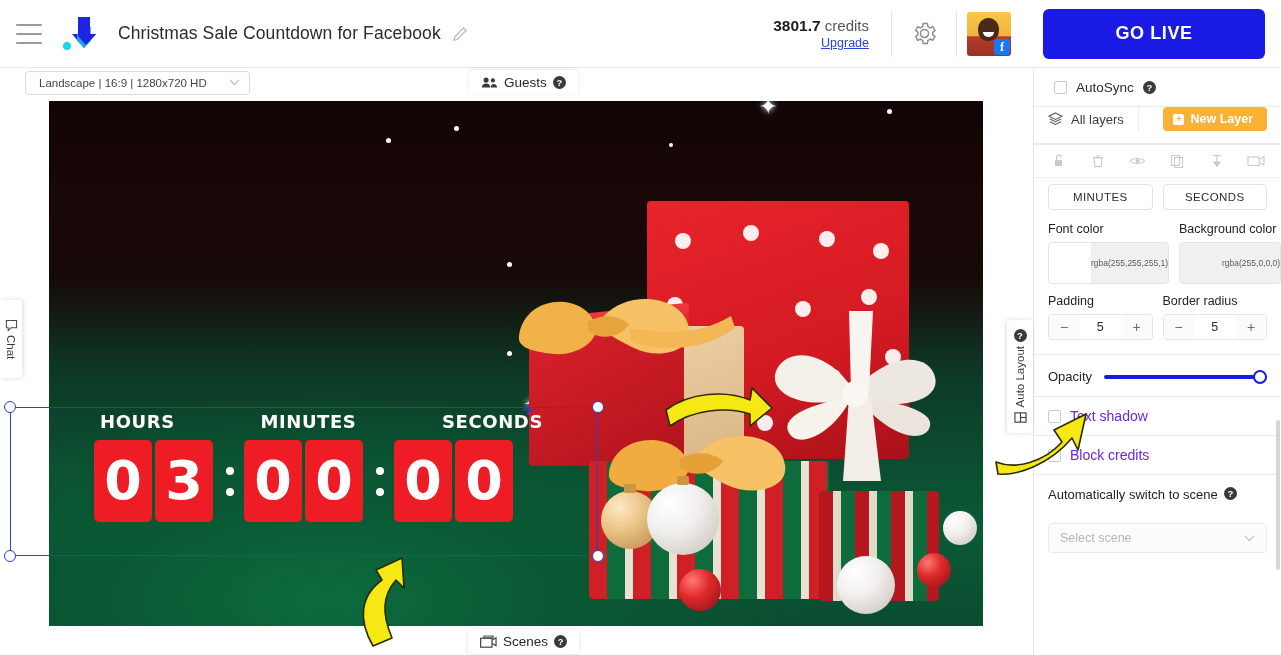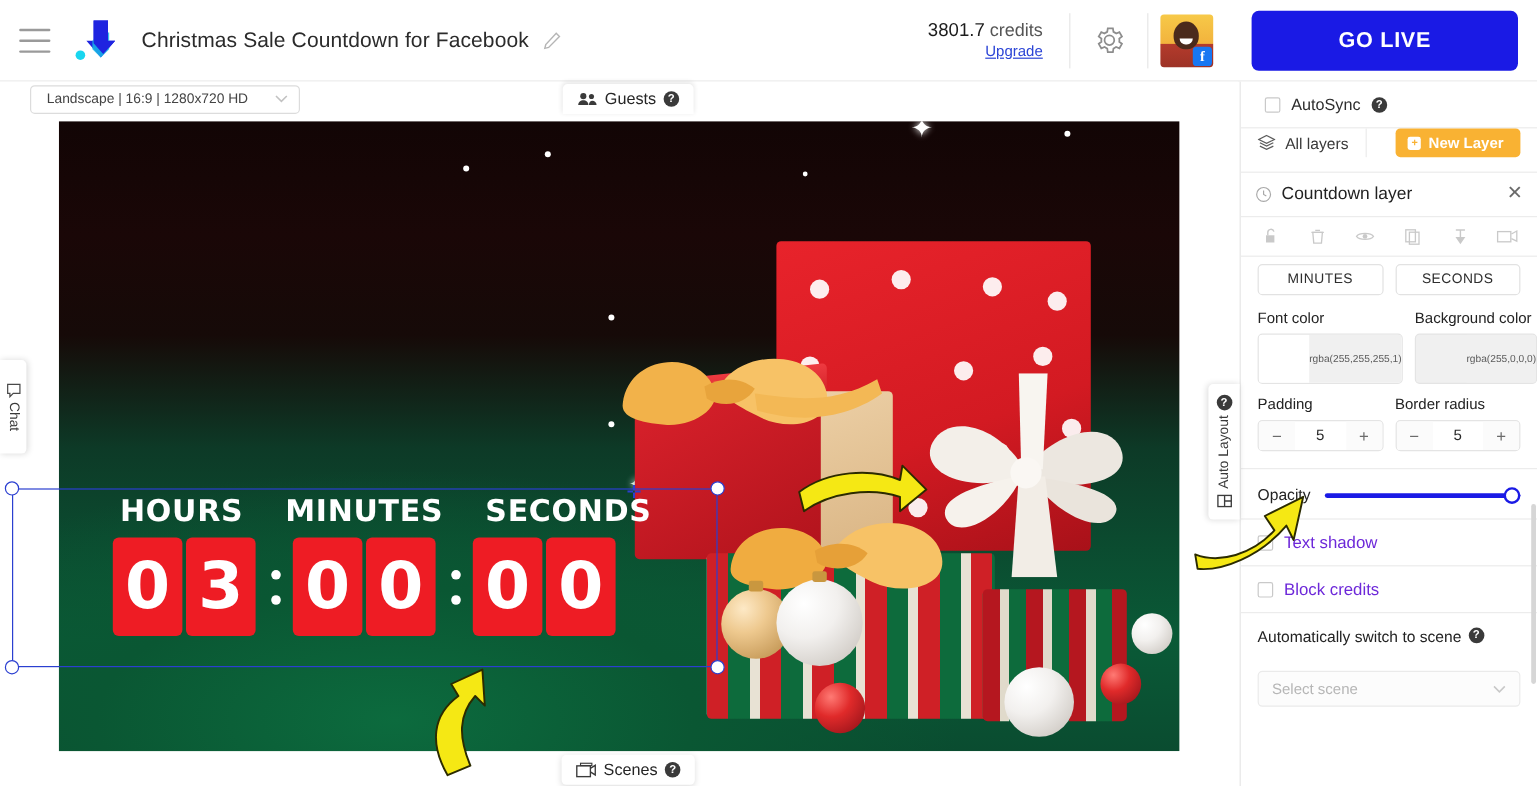--- a/index.html
+++ b/index.html
@@ -21,21 +21,21 @@
   .hamburger span { display:block; height:2px; background:#9a9a9a; border-radius:2px; }
   .logo { margin-left:18px; width:44px; height:40px; position:relative; }
   .logo svg { position:absolute; left:0; top:0; }
   .doc-title {
     margin-left:14px; font-size:17.5px; color:#2b2b2b; letter-spacing:0.1px; white-space:nowrap;
   }
   .edit-pencil { margin-left:11px; width:16px; height:16px; opacity:.55; cursor:pointer; }
   .header-right { margin-left:auto; display:flex; align-items:center; height:100%; }
   .credits-box { text-align:right; padding-right:22px; line-height:1.15; }
   .credits-line { font-size:15px; color:#555; }
-  .credits-amount { font-weight:normal; color:#1c1c1c; font-size:15.5px; }
+  .credits-amount { font-weight:bold; color:#1c1c1c; font-size:15.5px; }
   .upgrade-link { font-size:12.5px; color:#2b44d6; text-decoration:underline; cursor:pointer; display:block; margin-top:1px;}
   .hdr-divider { width:1px; height:46px; background:#e6e6e6; }
   .gear-btn { width:64px; display:flex; align-items:center; justify-content:center; cursor:pointer; }
   .avatar {
     width:44px; height:44px; border-radius:3px;
     background:linear-gradient(180deg,#f7c948 0%,#f2b33d 55%,#b43b2c 56%,#9d3226 100%);
     position:relative; overflow:hidden; cursor:pointer;
   }
   .avatar .face {
     position:absolute; left:11px; top:6px; width:21px; height:23px; border-radius:50% 50% 45% 45%;
@@ -124,21 +124,21 @@
   .bow-gold { position:absolute; }
   .ball { position:absolute; border-radius:50%; }
   .ball.gold { background:radial-gradient(circle at 32% 28%, #fde9c6 0%, #eec98f 35%, #c79b5a 80%); }
   .ball.white { background:radial-gradient(circle at 32% 28%, #ffffff 0%, #f2f0ee 40%, #cfcac4 85%); }
   .ball.red { background:radial-gradient(circle at 32% 28%, #ff7a74 0%, #e02a2a 40%, #98131a 90%); }
   .ball .cap { position:absolute; left:50%; top:-7px; transform:translateX(-50%); width:12px; height:9px; background:#c9973f; border-radius:2px;}
 
   
   .countdown { position:absolute; left:45px; top:310px; width:455px; height:140px; }
   .cd-labels { display:flex; justify-content:space-between; padding:0 6px; }
-  .cd-label { font-size:25px; font-weight:bold; color:#fff; letter-spacing:.6px; font-family:"DejaVu Sans", sans-serif;}
+  .cd-label { font-size:18px; font-weight:bold; color:#fff; letter-spacing:.6px; font-family:"DejaVu Sans", sans-serif;}
   .cd-digits { display:flex; align-items:center; margin-top:8px; }
   .digit {
     width:58px; height:82px; background:#ee1c24; border-radius:5px;
     margin-right:3px; display:flex; align-items:center; justify-content:center;
     color:#fff; font-size:54px; font-weight:bold; font-family:"DejaVu Sans", sans-serif; line-height:1;
   }
   .colon { width:28px; display:flex; flex-direction:column; align-items:center; justify-content:center; gap:13px; }
   .colon i { width:8px; height:8px; background:#fff; border-radius:50%; display:block; }
 
   
@@ -453,28 +453,20 @@
         </svg>
         <span>All layers</span>
       </div>
       <button class="newlayer">
         <span class="plusico">+</span>
         <span>New Layer</span>
       </button>
     </div>
     <div class="divline"></div>
 
-    <div class="layerhead">
-      <svg width="14" height="14" viewBox="0 0 16 16">
-        <circle cx="8" cy="8" r="6.6" fill="none" stroke="#a8a8a8" stroke-width="1.1"></circle>
-        <path d="M8 4.3 V8 L10.6 9.5" fill="none" stroke="#a8a8a8" stroke-width="1.1"></path>
-      </svg>
-      <span class="nm">Countdown layer</span>
-      <span class="x">✕</span>
-    </div>
     <div class="divline"></div>
 
     <div class="icons-row">
       <span class="ic">
         <svg width="16" height="16" viewBox="0 0 16 16">
             <path d="M4 7h7v6H4z" fill="#8a8a8a"></path>
             <path d="M5.5 7V4.8A2.6 2.6 0 0110.6 4" fill="none" stroke="#8a8a8a" stroke-width="1.2"></path>
           </svg>
       </span>
       <span class="ic">

